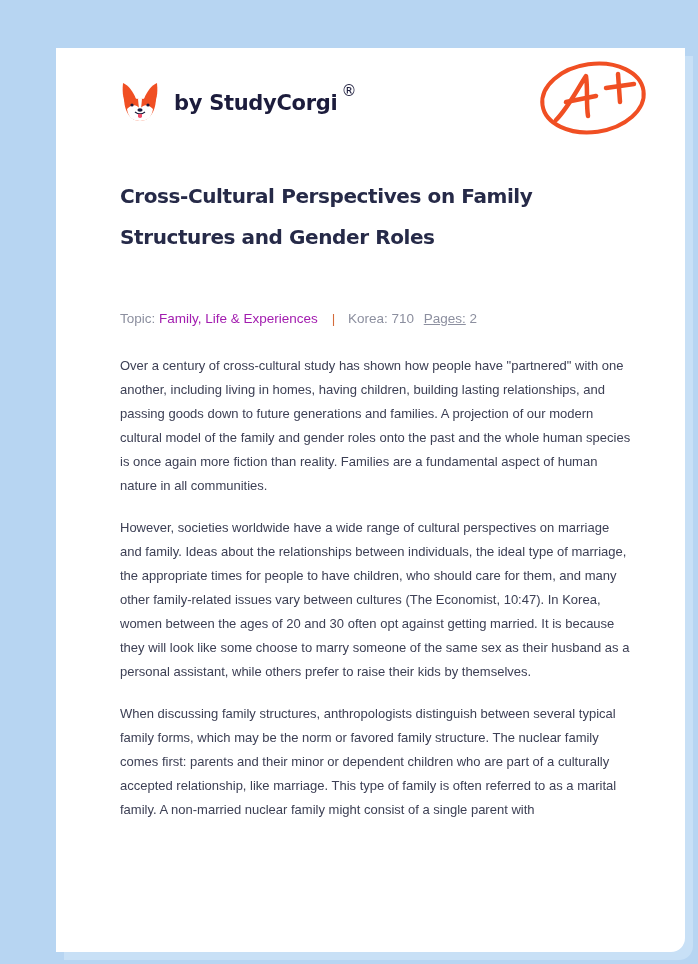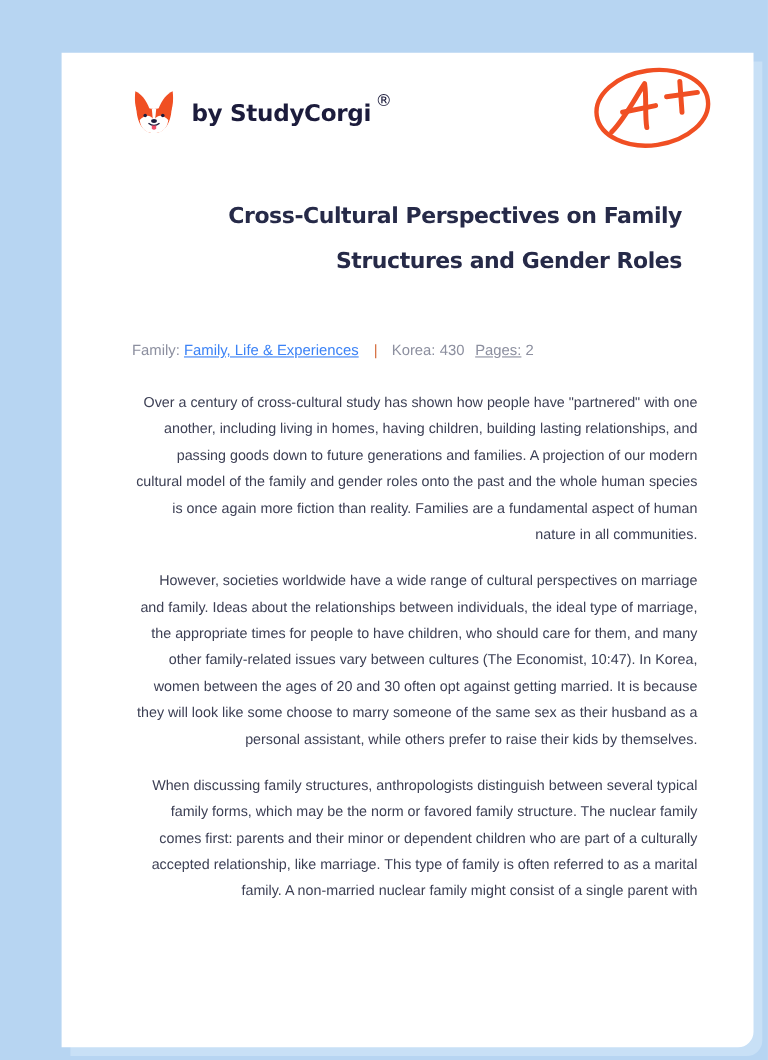--- a/index.html
+++ b/index.html
@@ -20,21 +20,20 @@
     }
     .card {
       position: absolute;
       left: 56px;
       top: 48px;
       width: 629px;
       height: 904px;
       background: #ffffff;
       border-radius: 0 0 14px 0;
       overflow: hidden;
-      text-align: right;
     }
     .header {
       position: absolute;
       left: 64px;
       top: 28px;
       height: 50px;
       display: flex;
       align-items: center;
     }
     .corgi {
@@ -80,21 +79,21 @@
     }
     .meta {
       position: absolute;
       left: 64px;
       top: 263px;
       font-family: "Liberation Sans", sans-serif;
       font-size: 13.5px;
       color: #8c8f9f;
       white-space: nowrap;
     }
-    .meta .topic-value { color: #3b82f6; text-decoration: underline; }
+    .meta .topic-value { color: #a21caf; }
     .meta .sep { color: #d46a3a; margin: 0 9px 0 10px; }
     .meta .gap { margin-left: 6px; text-decoration: underline; }
     .body {
       position: absolute;
       left: 64px;
       top: 306px;
       width: 514px;
       font-family: "Liberation Sans", sans-serif;
       font-size: 13px;
       line-height: 24px;
@@ -139,25 +138,25 @@
     <ellipse cx="55" cy="40" rx="51" ry="34" transform="rotate(-8 55 40)" fill="none" stroke="#f04f23" stroke-width="4"></ellipse>
     <path d="M18 62 C30 50 40 30 48 18 C50 32 48 46 50 58" fill="none" stroke="#f04f23" stroke-width="4.5" stroke-linecap="round" stroke-linejoin="round"></path>
     <path d="M28 44 L58 38" fill="none" stroke="#f04f23" stroke-width="4.5" stroke-linecap="round"></path>
     <path d="M68 30 L96 26" fill="none" stroke="#f04f23" stroke-width="4.5" stroke-linecap="round"></path>
     <path d="M80 16 L82 44" fill="none" stroke="#f04f23" stroke-width="4.5" stroke-linecap="round"></path>
   </svg>
 
   <h1 class="title">Cross-Cultural Perspectives on Family Structures and Gender Roles</h1>
 
   <div class="meta">
-    <span>Family:</span>
+    <span>Topic:</span>
     <span class="topic-value">Family, Life &amp; Experiences</span>
     <span class="sep">|</span>
     <span>Korea:</span>
-    <span>430</span>
+    <span>710</span>
     <span class="gap">Pages:</span>
     <span>2</span>
   </div>
 
   <div class="body">
     <p>Over a century of cross-cultural study has shown how people have "partnered" with one another, including living in homes, having children, building lasting relationships, and passing goods down to future generations and families. A projection of our modern cultural model of the family and gender roles onto the past and the whole human species is once again more fiction than reality. Families are a fundamental aspect of human nature in all communities.</p>
     <p>However, societies worldwide have a wide range of cultural perspectives on marriage and family. Ideas about the relationships between individuals, the ideal type of marriage, the appropriate times for people to have children, who should care for them, and many other family-related issues vary between cultures (The Economist, 10:47). In Korea, women between the ages of 20 and 30 often opt against getting married. It is because they will look like some choose to marry someone of the same sex as their husband as a personal assistant, while others prefer to raise their kids by themselves.</p>
     <p>When discussing family structures, anthropologists distinguish between several typical family forms, which may be the norm or favored family structure. The nuclear family comes first: parents and their minor or dependent children who are part of a culturally accepted relationship, like marriage. This type of family is often referred to as a marital family. A non-married nuclear family might consist of a single parent with</p>
   </div>
 

